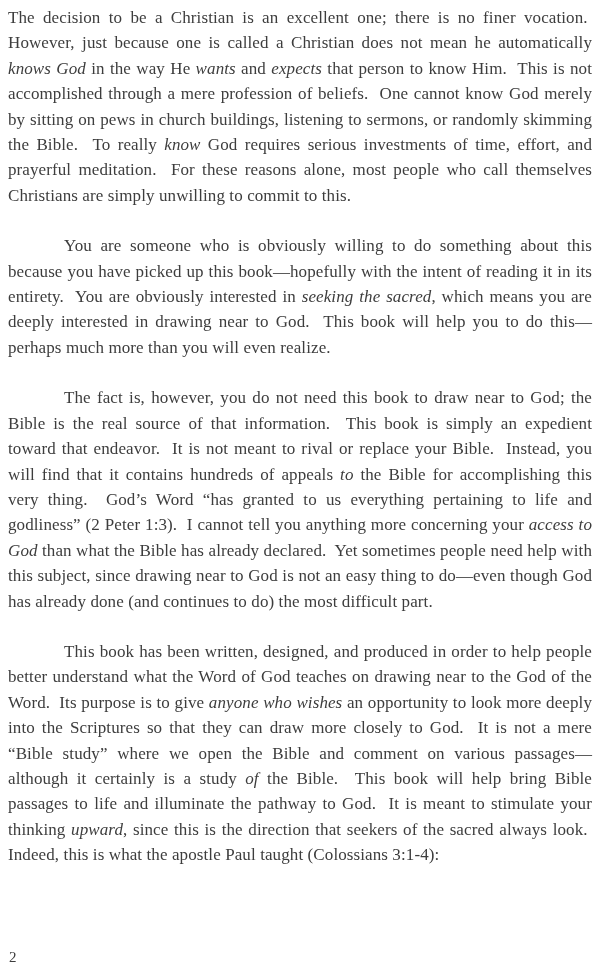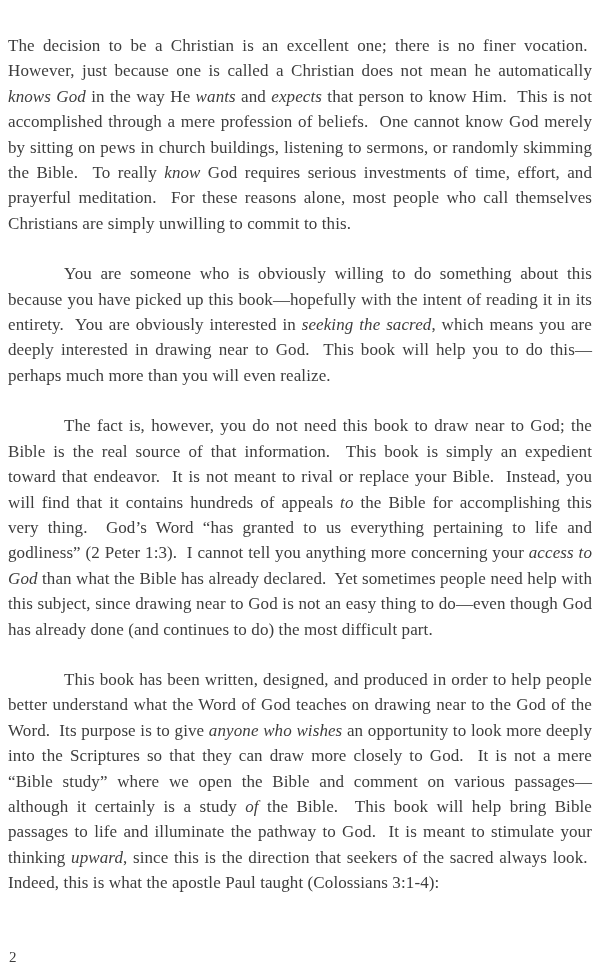--- a/index.html
+++ b/index.html
@@ -11,21 +11,21 @@
     position: relative;
     box-sizing: border-box;
     width: 600px;
     height: 978px;
     background: #ffffff;
     overflow: hidden;
     padding: 5px 8px 0 8px;
     font-family: "Liberation Serif", "DejaVu Serif", serif;
     color: #3d3d3d;
   }
-  .body-text { width: 100%; margin-top: 28px; }
+  .body-text { width: 100%; }
   .para {
     margin: 0 0 25px 0;
     font-size: 17px;
     line-height: 25.4px;
     text-align: justify;
     letter-spacing: 0.1px;
   }
   .para.indent { text-indent: 56px; }
   .para em { font-style: italic; }
   .page-number {

